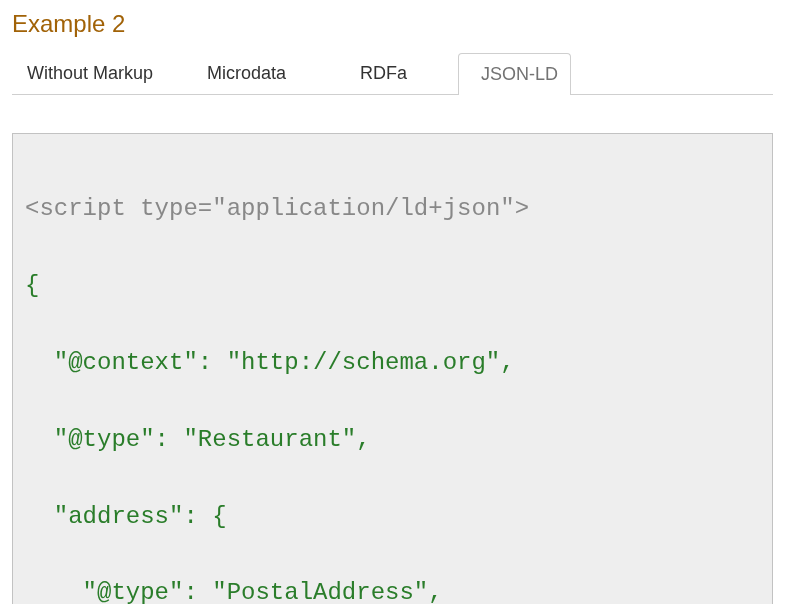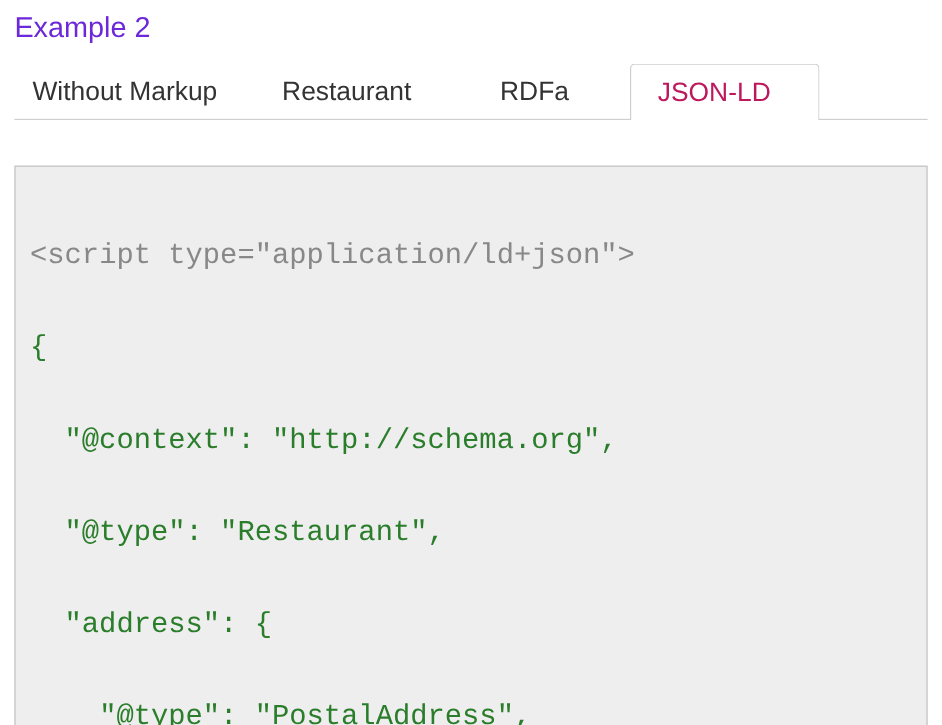--- a/index.html
+++ b/index.html
@@ -4,49 +4,49 @@
   <style>
     * { box-sizing: border-box; margin: 0; padding: 0; }
     body {
       font-family: "Segoe UI", Arial, sans-serif;
       background: #fff;
       width: 785px;
       padding: 10px 12px;
     }
     .title {
       font-size: 24px;
-      color: #6d28d9;
+      color: #a16207;
       font-weight: 400;
       margin-bottom: 14px;
     }
     .tabs {
       display: flex;
       border-bottom: 1px solid #cfcfcf;
       align-items: flex-end;
     }
     .tab {
       padding: 10px 28px 10px 10px;
-      font-size: 22px;
+      font-size: 18px;
       color: #333;
       cursor: pointer;
       border: 1px solid transparent;
       border-bottom: none;
       position: relative;
     }
     .tab.inactive1 { padding-left: 14px; padding-right: 32px; }
     .tab.inactive2 { padding-left: 20px; padding-right: 50px; }
     .tab.inactive3 { padding-left: 22px; padding-right: 50px; text-align: center; }
     .tab.active {
       border-color: #cfcfcf;
       border-top-left-radius: 4px;
       border-top-right-radius: 4px;
       background: #fff;
-      padding: 10px 40px 10px 22px;
+      padding: 10px 12px 10px 22px;
       margin-bottom: -1px;
-      color: #be185d;
+      color: #737373;
     }
     .codebox {
       margin-top: 38px;
       border: 1px solid #c2c2c2;
       background: #eeeeee;
       padding: 18px 12px 8px 12px;
       font-family: "Consolas", "Courier New", monospace;
       font-size: 24px;
       color: #2a7d2a;
       line-height: 1.6;
@@ -58,21 +58,21 @@
     .i1 { padding-left: 2ch; }
     .i2 { padding-left: 4ch; }
   </style>
 </head>
 <body>
 
 <div class="title">Example 2</div>
 
 <div class="tabs">
   <div class="tab inactive1">Without Markup</div>
-  <div class="tab inactive2">Restaurant</div>
+  <div class="tab inactive2">Microdata</div>
   <div class="tab inactive3">RDFa</div>
   <div class="tab active">JSON-LD</div>
 </div>
 
 <div class="codebox">
 <div class="code-gray">&lt;script type="application/ld+json"&gt;</div>
 <div class="code-green">{</div>
 <div class="code-green i1">"@context": "http://schema.org",</div>
 <div class="code-green i1">"@type": "Restaurant",</div>
 <div class="code-green i1">"address": {</div>

